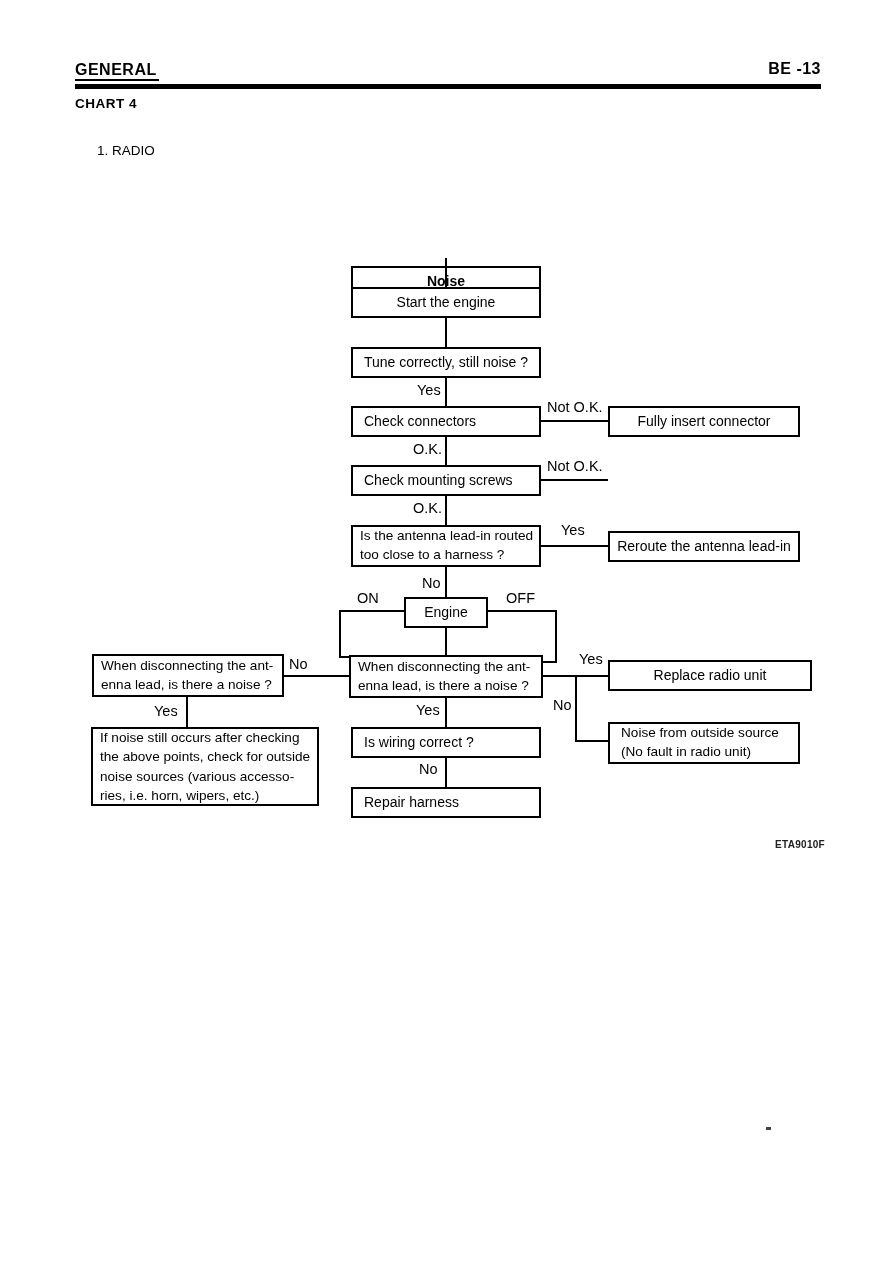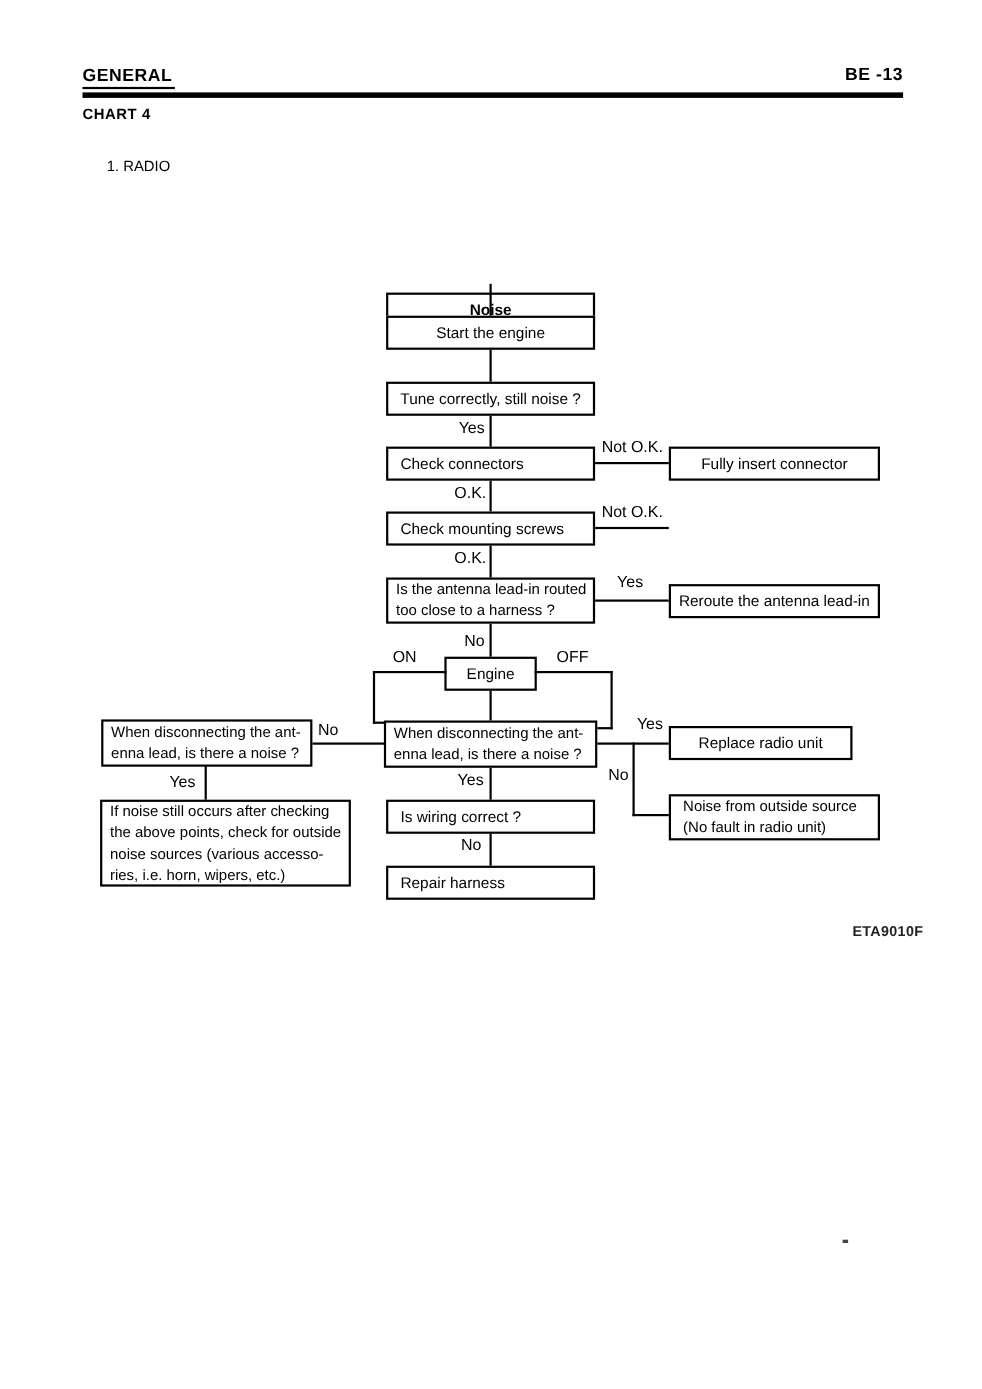--- a/index.html
+++ b/index.html
@@ -25,21 +25,21 @@
   .box span { display:block; white-space:nowrap; }
   .box.c { align-items:center; text-align:center; }
   .box.l { align-items:flex-start; padding-left:11px; }
   .box.l2 { align-items:flex-start; padding-left:7px; font-size:13.6px; }
   .box.bold { font-weight:bold;margin-top:39px; }
 
   .hl { position:absolute; height:2px; background:#000; }
   .vl { position:absolute; width:2px; background:#000; }
   .lbl { position:absolute; font-size:14.5px; white-space:nowrap; }
 
-  .figcode { position:absolute; left:775px; top:839px; font-size:13px; font-weight:bold; color:#222; letter-spacing:.3px; }
+  .figcode { position:absolute; left:775px; top:839px; font-size:10px; font-weight:bold; color:#222; letter-spacing:.3px; }
   .speck { position:absolute; left:766px; top:1127px; width:5px; height:3px; background:#444; }
 </style>
 </head>
 <body>
 
 <div class="page">
 
   <div class="hdr-section">GENERAL</div>
   <div class="hdr-underline"></div>
   <div class="hdr-rule"></div>
@@ -79,21 +79,21 @@
   <div class="box l" style="left:351px;top:787px;width:190px;height:31px;">
     <span>Repair harness</span>
   </div>
 
   <div class="box c" style="left:608px;top:406px;width:192px;height:31px;">
     <span>Fully insert connector</span>
   </div>
   <div class="box c" style="left:608px;top:531px;width:192px;height:31px;">
     <span>Reroute the antenna lead-in</span>
   </div>
-  <div class="box c" style="left:608px;top:660px;width:167px;height:31px;text-align:right;">
+  <div class="box c" style="left:608px;top:660px;width:204px;height:31px;text-align:right;">
     <span>Replace radio unit</span>
   </div>
   <div class="box l2" style="left:608px;top:722px;width:192px;height:42px;padding-left:11px;">
     <span>Noise from outside source</span>
     <span>(No fault in radio unit)</span>
   </div>
 
   <div class="box l2" style="left:92px;top:654px;width:192px;height:43px;">
     <span>When disconnecting the ant-</span>
     <span>enna lead, is there a noise ?</span>

